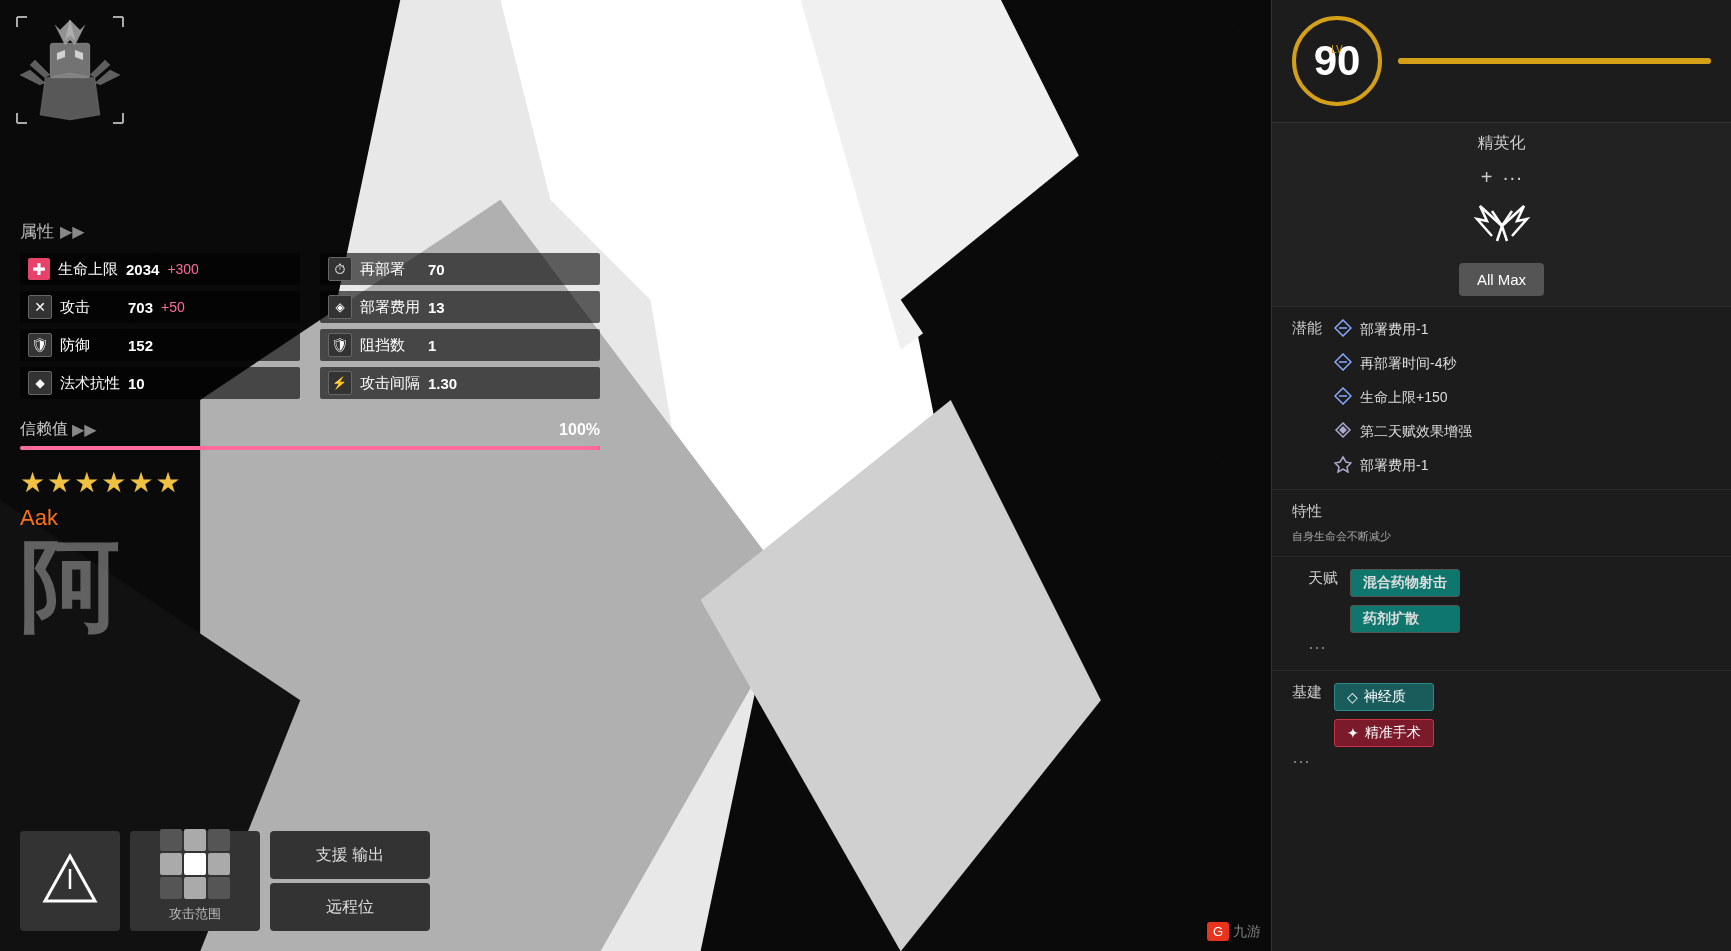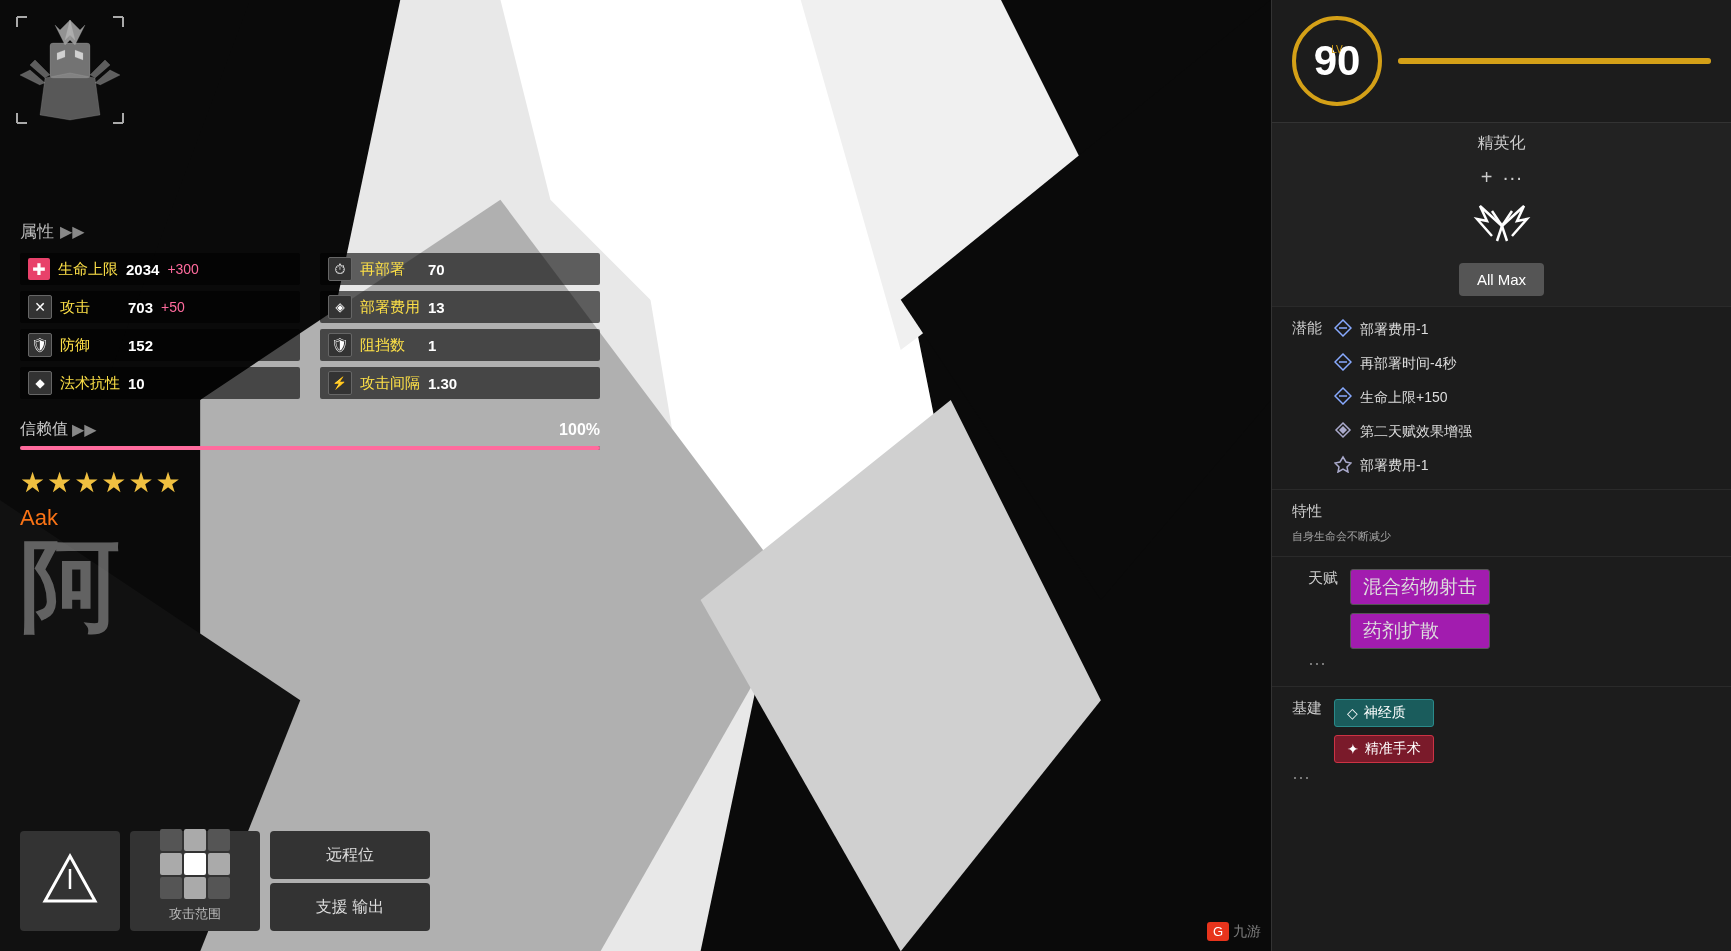--- a/index.html
+++ b/index.html
@@ -91,21 +91,21 @@
       width: 24px;
       height: 24px;
       display: flex;
       align-items: center;
       justify-content: center;
       color: white;
       font-size: 14px;
     }
 
     .stat-name {
-      color: #fde047;
+      color: #ffffff;
       font-size: 15px;
       min-width: 60px;
     }
 
     .stat-value {
       color: white;
       font-size: 15px;
       font-weight: bold;
     }
 
@@ -437,27 +437,28 @@
       flex-shrink: 0;
     }
 
     .talent-list {
       display: flex;
       flex-direction: column;
       gap: 8px;
     }
 
     .talent-tag {
-      background: #a21caf;
+      background: #0f766e;
       border: 1px solid #555;
       color: #ddd;
       padding: 4px 12px;
       border-radius: 3px;
-      font-size: 19px;
+      font-size: 14px;
       display: inline-block;
+      font-weight: bold;
     }
 
     .more-dots {
       color: #888;
       font-size: 18px;
       margin-top: 4px;
     }
 
     
     .base-section {
@@ -671,22 +672,22 @@
           <div class="grid-cell center"></div>
           <div class="grid-cell active"></div>
           <div class="grid-cell"></div>
           <div class="grid-cell active"></div>
           <div class="grid-cell"></div>
         </div>
         <span class="btn-label">攻击范围</span>
       </div>
 
       <div class="btn-position">
+        <div class="btn-position-item">支援 输出</div>
         <div class="btn-position-item">远程位</div>
-        <div class="btn-position-item">支援 输出</div>
       </div>
     </div>
 
     <div class="watermark">
       <span style="background:#e8341c;color:white;padding:2px 6px;border-radius:3px;font-size:13px;">G</span>
       <span>九游</span>
     </div>
   </div>
 
   <div class="right-panel">

